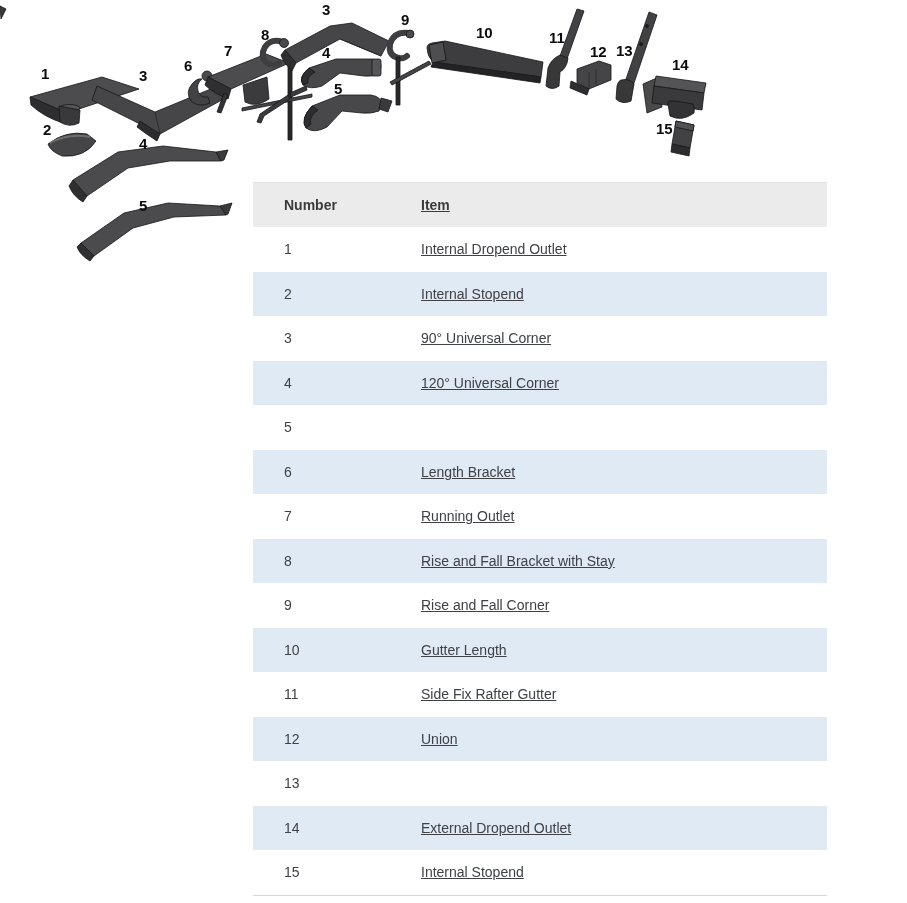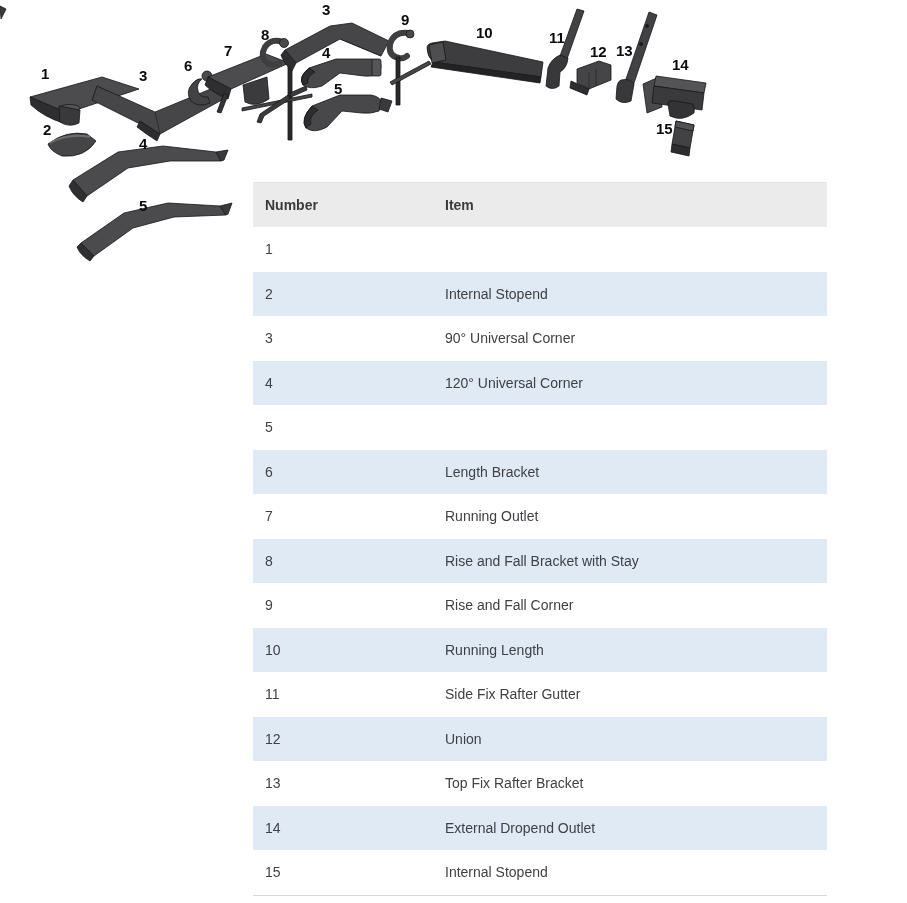--- a/index.html
+++ b/index.html
@@ -51,28 +51,29 @@
     align-items: center;
     height: 44.5px;
     background: #ffffff;
     font-size: 14px;
     color: var(--table-text, #3f4145);
   }
   .tbody .tr:nth-child(even) {
     background: var(--row-stripe, #dfeaf5);
   }
   .cell-num {
-    width: 192px;
+    width: 168px;
     flex: none;
-    padding-left: 12px;
+    padding-left: 31px;
     box-sizing: border-box;
   }
   .cell-item {
     flex: 1;
     padding-right: 22px;
+    text-decoration: underline;
   }
 </style>
 </head>
 <body>
 
 <svg class="diagram-svg" width="907" height="270" viewBox="0 0 907 270">
   <g stroke="#17171a" stroke-width="0.8" stroke-linejoin="round">
 
     <g>
       <path d="M0,6 L6,9 L1,19 Z" fill="#3a3a3c"></path>
@@ -213,20 +214,21 @@
 <span class="plabel" style="left:656px;top:121px">15</span>
 
 <div class="parts-table">
   <div class="thead">
     <div class="cell-num">Number</div>
     <div class="cell-item">Item</div>
   </div>
   <div class="tbody">
     <div class="tr">
       <div class="cell-num">1</div>
+      <div class="cell-item">Internal Dropend Outlet</div>
     </div>
     <div class="tr">
       <div class="cell-num">2</div>
       <div class="cell-item">Internal Stopend</div>
     </div>
     <div class="tr">
       <div class="cell-num">3</div>
       <div class="cell-item">90° Universal Corner</div>
     </div>
     <div class="tr">
@@ -247,33 +249,32 @@
     <div class="tr">
       <div class="cell-num">8</div>
       <div class="cell-item">Rise and Fall Bracket with Stay</div>
     </div>
     <div class="tr">
       <div class="cell-num">9</div>
       <div class="cell-item">Rise and Fall Corner</div>
     </div>
     <div class="tr">
       <div class="cell-num">10</div>
-      <div class="cell-item">Running Length</div>
+      <div class="cell-item">Gutter Length</div>
     </div>
     <div class="tr">
       <div class="cell-num">11</div>
       <div class="cell-item">Side Fix Rafter Gutter</div>
     </div>
     <div class="tr">
       <div class="cell-num">12</div>
       <div class="cell-item">Union</div>
     </div>
     <div class="tr">
       <div class="cell-num">13</div>
-      <div class="cell-item">Top Fix Rafter Bracket</div>
     </div>
     <div class="tr">
       <div class="cell-num">14</div>
       <div class="cell-item">External Dropend Outlet</div>
     </div>
     <div class="tr">
       <div class="cell-num">15</div>
       <div class="cell-item">Internal Stopend</div>
     </div>
   </div>

